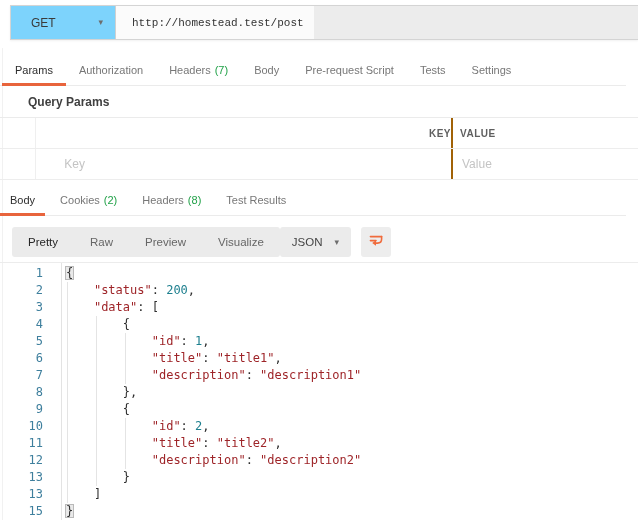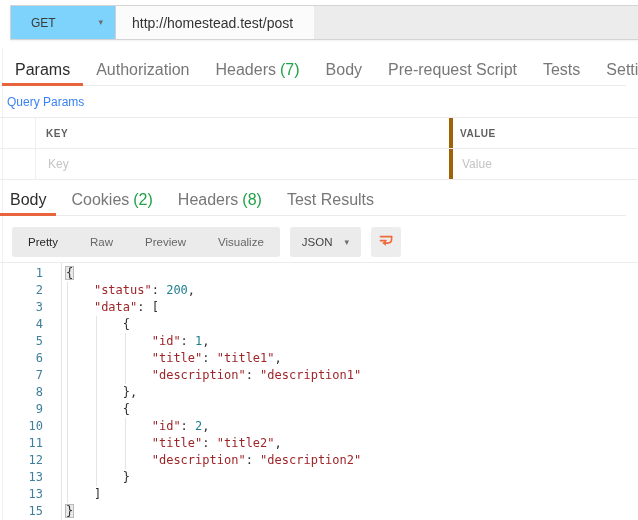--- a/index.html
+++ b/index.html
@@ -27,60 +27,60 @@
   }
   .method{
     width:105px;box-sizing:border-box;border-right:1px solid #d0d0d0;
     display:flex;align-items:center;justify-content:space-between;
     padding:0 12px 0 20px;font-size:12px;color:#3a3a3a;cursor:pointer;background:#7dd3fc;
   }
   .chev{font-size:9px;color:#6d6d6d;line-height:1;}
   .url-input{
     width:198px;box-sizing:border-box;border:none;outline:none;
     background:#fbfbfb;padding:0 0 0 16px;margin:0;
-    font-family:Liberation Sans, sans-serif;font-size:14px;color:#333;
+    font-family:Liberation Mono, monospace;font-size:11px;color:#333;
   }
   .url-filler{flex:1;background:#ececec;}
 
   
   .tabrow{
     position:absolute;left:0;right:12px;height:30px;
     border-bottom:1px solid #ebebeb;display:flex;align-items:stretch;
-    font-size:16px;
+    font-size:11px;
     text-align:right;
   }
   .tabrow1{top:55px;padding-left:2px;}
   .tabrow2{top:185px;}
   .tab{position:relative;display:flex;align-items:center;padding:0 13px;color:#777;cursor:pointer;white-space:nowrap;}
   .tabrow2 .tab{padding:0 10px;margin-right:5px;}
   .tab.active{color:#2d2d2d;}
   .tab.active::after{content:"";position:absolute;left:0;right:0;bottom:-1px;height:3px;background:var(--accent);}
   .tab .cnt{color:var(--green);margin-left:4px;}
 
   
-  .qp-label{position:absolute;top:88px;left:7px;height:28px;line-height:28px;
-    font-size:12px;font-weight:400;color:#3b82f6;}
+  .qp-label{position:absolute;top:88px;left:28px;height:28px;line-height:28px;
+    font-size:12px;font-weight:700;color:#404040;}
 
   
   .ptable{position:absolute;top:117px;left:0;right:0;border-top:1px solid #ebebeb;}
   .prow{height:30px;display:flex;border-bottom:1px solid #ededed;}
   .c-gutter{width:36px;box-sizing:border-box;border-right:1px solid #efefef;}
-  .c-key{width:417px;box-sizing:border-box;border-right:4px solid #a16207;display:flex;align-items:center;padding-left:10px;}
+  .c-key{width:417px;box-sizing:border-box;border-right:2px solid #a16207;display:flex;align-items:center;padding-left:10px;justify-content:flex-end;}
   .c-val{flex:1;display:flex;align-items:center;padding-left:7px;}
   .col-h{font-size:10px;font-weight:700;letter-spacing:.5px;color:#5f5f5f;}
   .cell-input{border:none;outline:none;background:transparent;width:95%;
     font-family:"Liberation Sans",sans-serif;font-size:12px;color:#333;}
   .cell-input::placeholder{color:#c4c4c4;}
 
   
   .toolbar{position:absolute;top:227px;left:12px;height:30px;display:flex;font-size:11.5px;}
   .seg{display:flex;background:#ebebeb;border-radius:3px;}
   .mode{padding:0 16px;display:flex;align-items:center;color:#666;cursor:pointer;}
   .mode.active{color:#262626;}
-  .json-dd{margin-left:10px;background:#ebebeb;border-radius:3px;display:flex;align-items:center;
+  .json-dd{background:#ebebeb;border-radius:3px;display:flex;align-items:center;
     padding:0 12px;color:#444;cursor:pointer;}
   .json-dd .chev{margin-left:12px;}
   .wrap-btn{margin-left:10px;width:30px;background:#ededed;border-radius:3px;
     display:flex;align-items:center;justify-content:center;cursor:pointer;}
 
   
   .editor{position:absolute;top:262px;left:0;right:0;bottom:0;border-top:1px solid #ececec;
     font-family:"DejaVu Sans Mono","Liberation Mono",monospace;font-size:12px;}
   .code-wrap{position:relative;padding-top:2px;}
   .gutter-border{position:absolute;left:61px;top:0;bottom:0;width:1px;background:#e3e3e3;}

